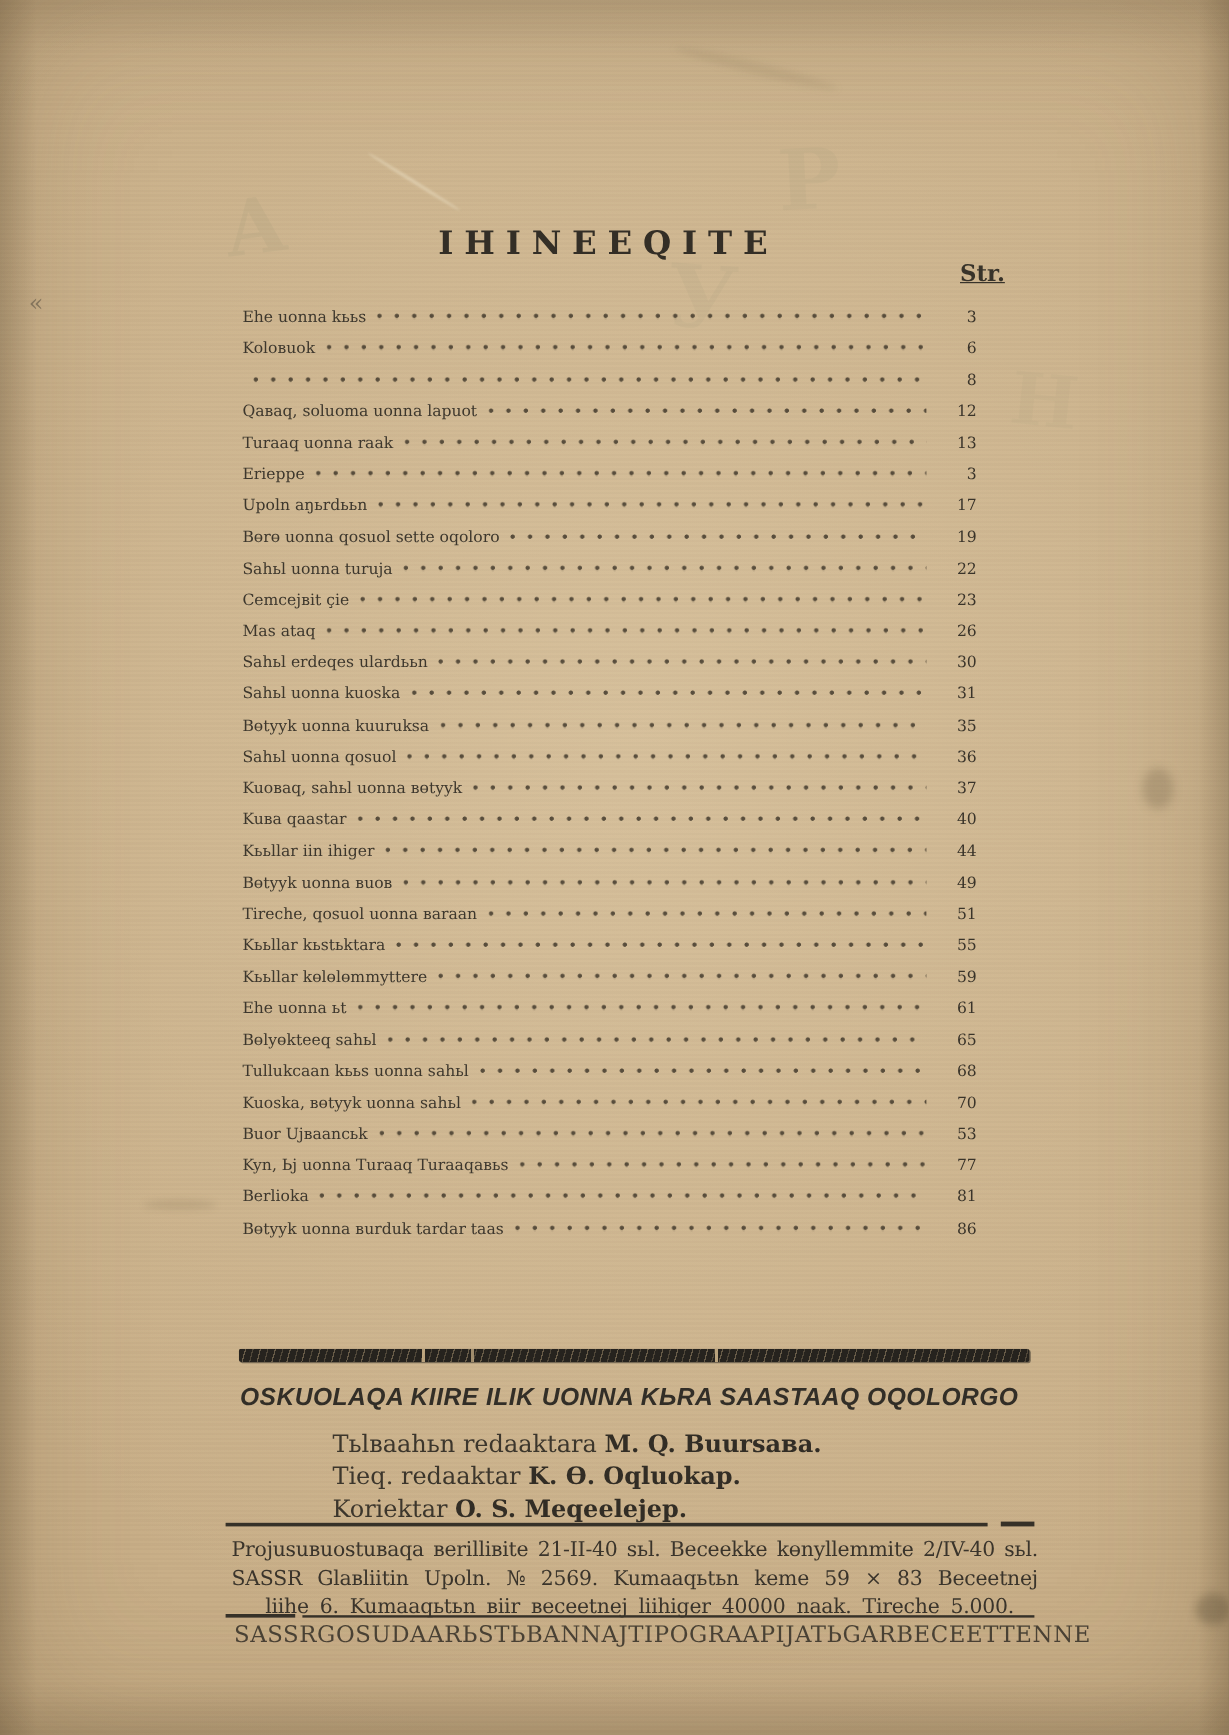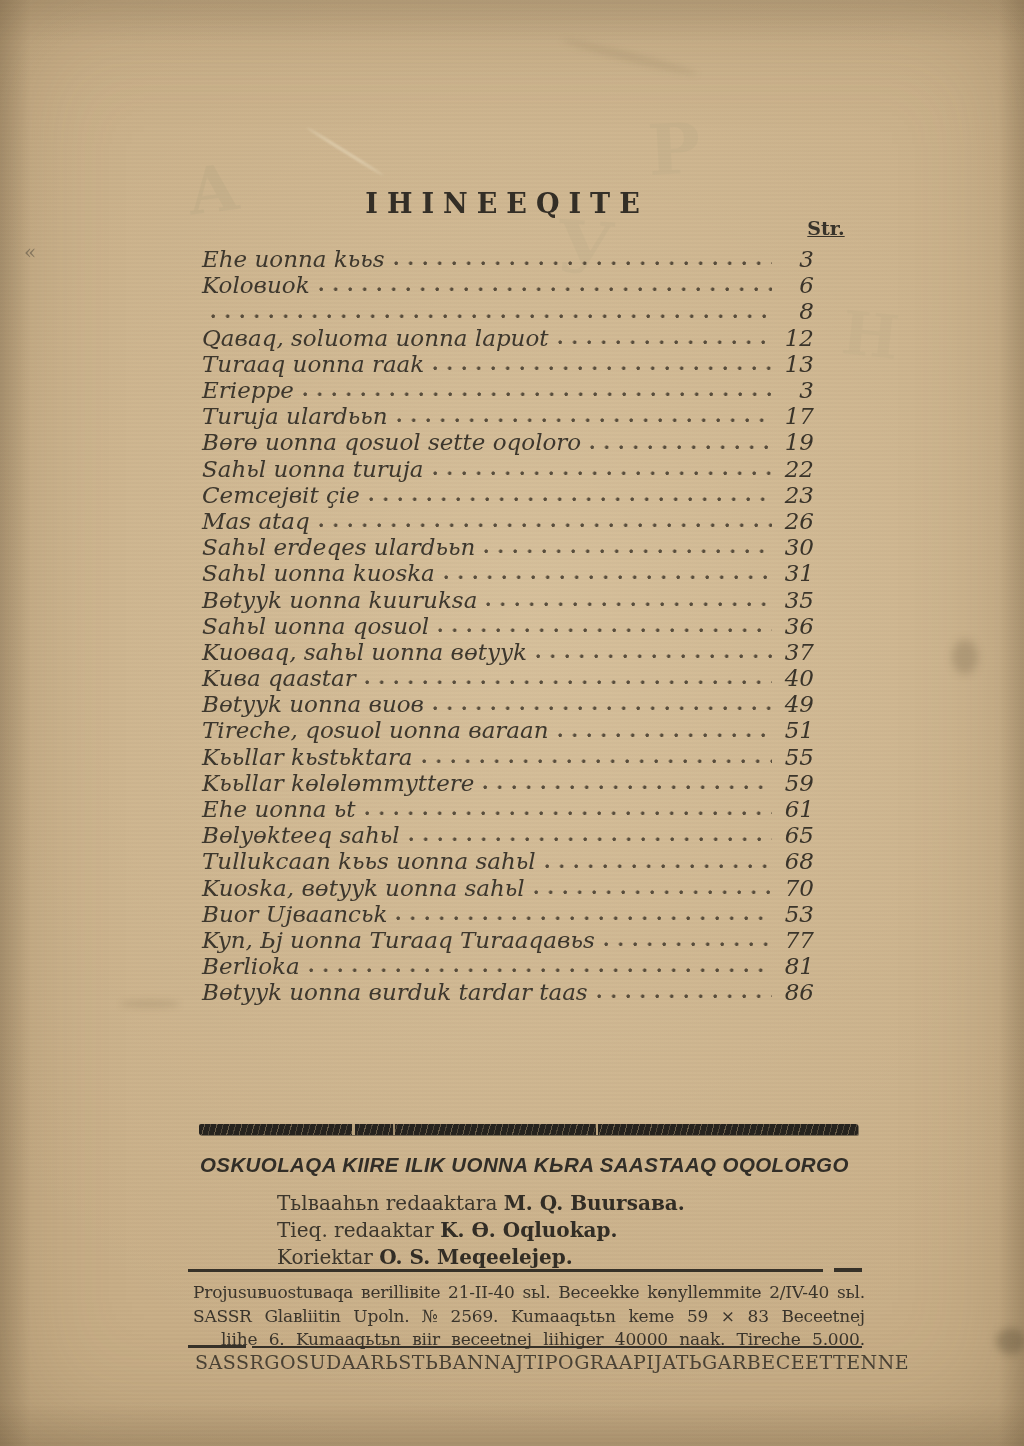--- a/index.html
+++ b/index.html
@@ -17,25 +17,25 @@
   }
   .ghost{position:absolute;color:#6e7c60;font-weight:bold;pointer-events:none;}
   .stain{position:absolute;border-radius:50%;pointer-events:none;}
   .mark{position:absolute;color:#564e40;pointer-events:none;}
 
   .doc-title{
     position:absolute;top:188px;left:0;width:1014px;text-align:center;
     font-size:27px;font-weight:bold;letter-spacing:9px;color:#332e26;
   }
   .str-label{
-    position:absolute;top:217px;left:800px;width:52px;text-align:center;
+    position:absolute;top:217px;left:800px;width:52px;text-align:left;
     font-size:19px;font-weight:bold;color:#38332a;text-decoration:underline;
   }
   .toc{position:absolute;top:246px;left:202px;width:612px;}
-  .toc-row{display:flex;align-items:center;height:26.2px;font-size:23px;white-space:nowrap;font-style:italic;}
+  .toc-row{display:flex;align-items:flex-end;height:26.2px;font-size:13px;white-space:nowrap;}
   .toc-row .t{flex:0 0 auto;color:#3d372d;}
   .toc-row .leader{
     flex:1 1 auto;align-self:stretch;margin:0 6px 0 9px;
     background-image:radial-gradient(circle at 2.2px 2.2px, rgba(58,50,38,.8) 1.5px, rgba(58,50,38,0) 2.1px);
     background-size:14.5px 5px;background-repeat:repeat-x;background-position:left calc(100% - 6px);
   }
   .toc-row .p{flex:0 0 36px;text-align:right;color:#3a342a;}
 
   .deco-bar{
     position:absolute;top:1124px;left:199px;width:659px;height:11px;border-radius:2px;
@@ -54,21 +54,21 @@
   .editors b{color:#322d25;}
   .rule{position:absolute;background:#363128;}
   .rule-1a{top:1269px;left:188px;width:635px;height:2.6px;}
   .rule-1b{top:1268px;left:834px;width:28px;height:4px;}
   .imprint{
     position:absolute;top:1281px;left:193px;width:672px;
     font-size:17px;line-height:23.5px;letter-spacing:-.2px;color:#3a342b;
   }
   .imprint .line{text-align:justify;text-align-last:justify;white-space:nowrap;display:flex;justify-content:space-between;align-items:center;}
   .imprint .line span{flex:0 0 auto;}
-  .imprint .indent{margin-left:28px;margin-right:0;}
+  .imprint .indent{margin-left:28px;margin-right:20px;}
   .rule-2a{top:1345px;left:188px;width:58px;height:2.8px;}
   .rule-2b{top:1346px;left:252px;width:610px;height:2.2px;}
   .printer{
     position:absolute;top:1351px;left:195px;width:668px;
     font-size:19px;letter-spacing:.5px;color:rgba(56,50,41,.88);
     display:flex;justify-content:space-between;white-space:nowrap;
   }
 </style>
 </head>
 <body>
@@ -114,21 +114,21 @@
         <span class="t">Turaaq uonna raak</span>
         <span class="leader"></span>
         <span class="p">13</span>
       </div>
       <div class="toc-row">
         <span class="t">Erieppe</span>
         <span class="leader"></span>
         <span class="p">3</span>
       </div>
       <div class="toc-row">
-        <span class="t">Turuja ulardььn</span>
+        <span class="t">Upoln aŋьrdььn</span>
         <span class="leader"></span>
         <span class="p">17</span>
       </div>
       <div class="toc-row">
         <span class="t">Вөrө uonna qosuol sette oqoloro</span>
         <span class="leader"></span>
         <span class="p">19</span>
       </div>
       <div class="toc-row">
         <span class="t">Sahьl uonna turuja</span>
@@ -167,20 +167,25 @@
       </div>
       <div class="toc-row">
         <span class="t">Kuoвaq, sahьl uonna вөtyyk</span>
         <span class="leader"></span>
         <span class="p">37</span>
       </div>
       <div class="toc-row">
         <span class="t">Kuвa qaastar</span>
         <span class="leader"></span>
         <span class="p">40</span>
+      </div>
+      <div class="toc-row">
+        <span class="t">Kььllar iin ihiger</span>
+        <span class="leader"></span>
+        <span class="p">44</span>
       </div>
       <div class="toc-row">
         <span class="t">Вөtyyk uonna вuoв</span>
         <span class="leader"></span>
         <span class="p">49</span>
       </div>
       <div class="toc-row">
         <span class="t">Tireche, qosuol uonna вaraan</span>
         <span class="leader"></span>
         <span class="p">51</span>

